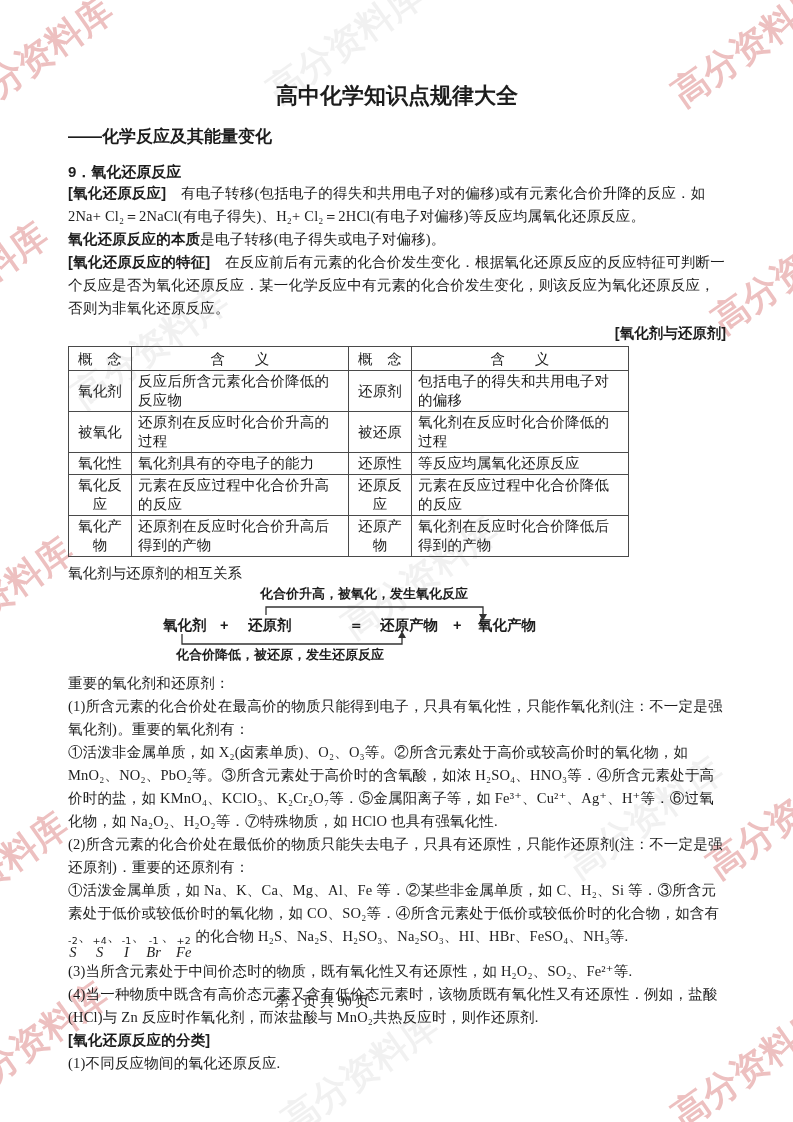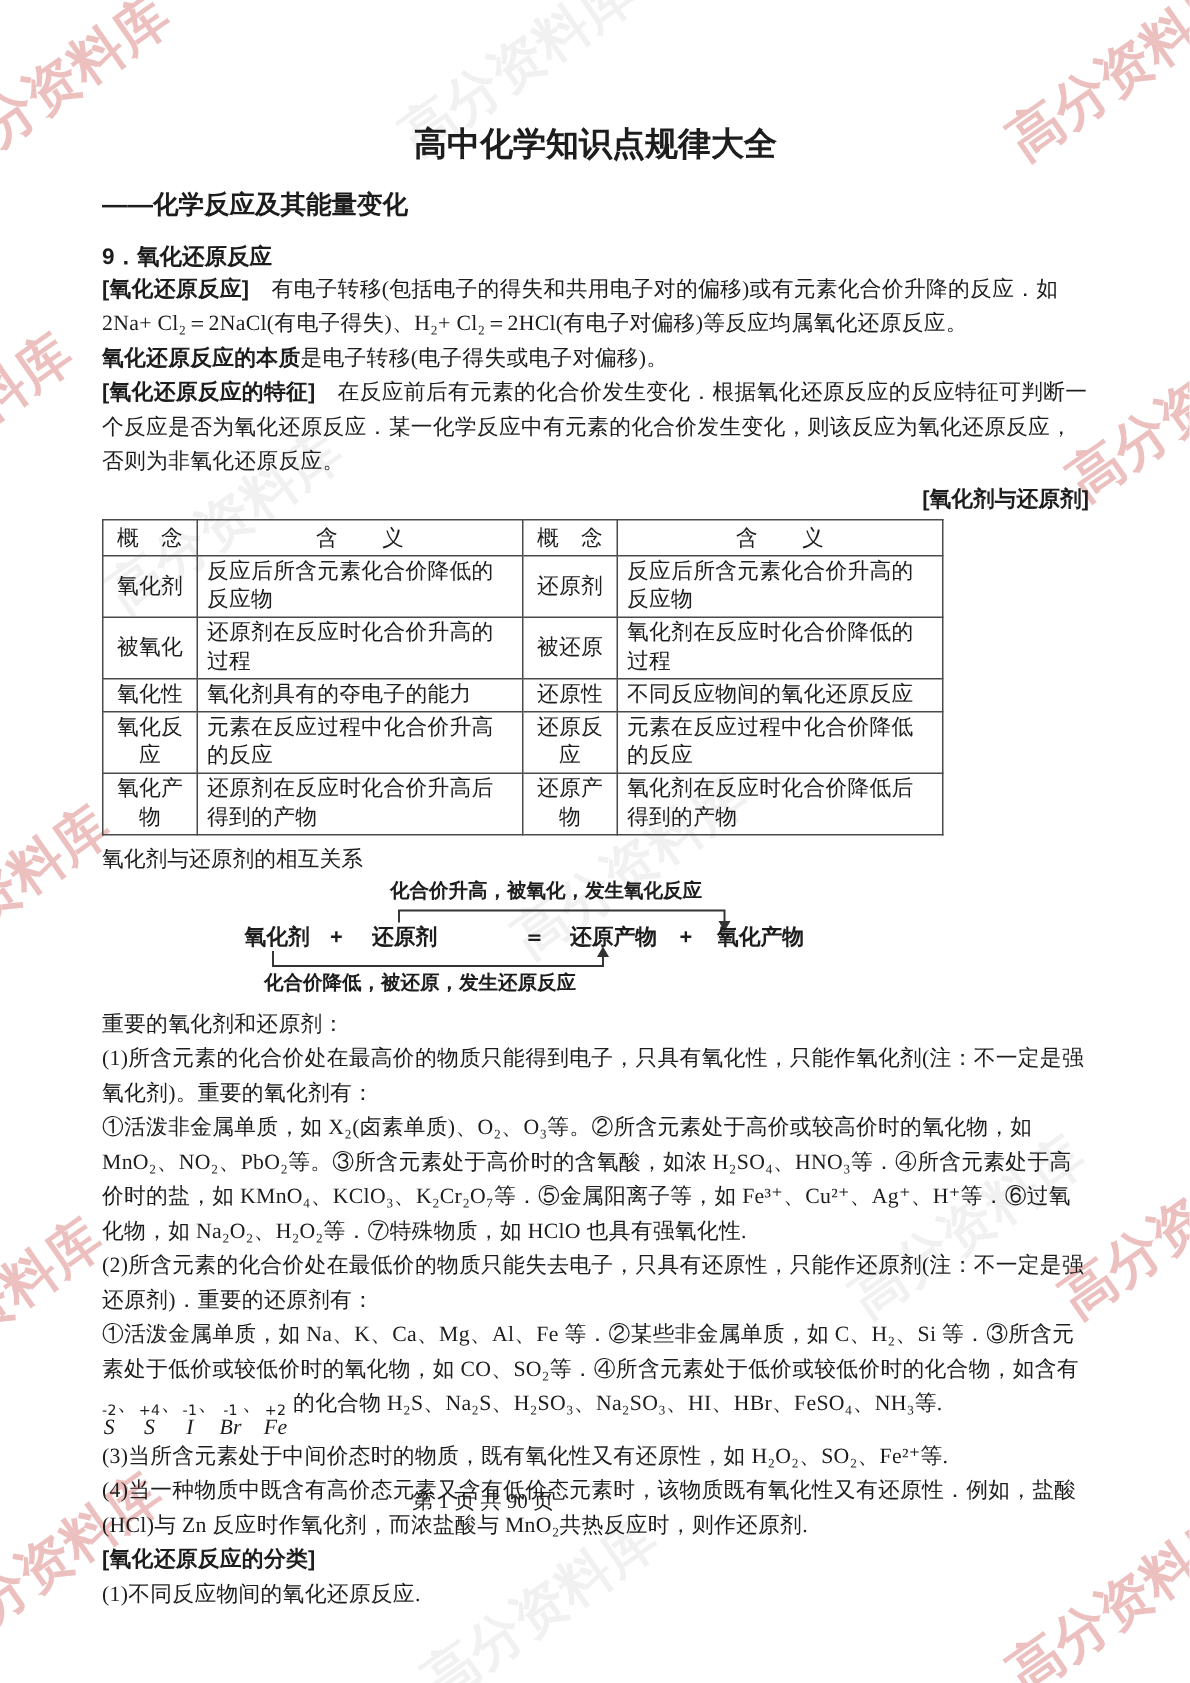--- a/index.html
+++ b/index.html
@@ -73,33 +73,33 @@
       <tr class="hdr">
         <td class="c-con">概　念</td>
         <td class="c-mean" style="text-align:center;">含　　义</td>
         <td class="c-con">概　念</td>
         <td class="c-mean" style="text-align:center;">含　　义</td>
       </tr>
       <tr>
         <td class="c-con">氧化剂</td>
         <td class="c-mean">反应后所含元素化合价降低的反应物</td>
         <td class="c-con">还原剂</td>
-        <td class="c-mean">反应后所含元素化合价升高的反应物</td>
+        <td class="c-mean">包括电子的得失和共用电子对的偏移</td>
       </tr>
       <tr>
         <td class="c-con">被氧化</td>
         <td class="c-mean">还原剂在反应时化合价升高的过程</td>
         <td class="c-con">被还原</td>
         <td class="c-mean">氧化剂在反应时化合价降低的过程</td>
       </tr>
       <tr>
         <td class="c-con">氧化性</td>
         <td class="c-mean">氧化剂具有的夺电子的能力</td>
         <td class="c-con">还原性</td>
-        <td class="c-mean">不同反应物间的氧化还原反应</td>
+        <td class="c-mean">等反应均属氧化还原反应</td>
       </tr>
       <tr>
         <td class="c-con">氧化反应</td>
         <td class="c-mean">元素在反应过程中化合价升高的反应</td>
         <td class="c-con">还原反应</td>
         <td class="c-mean">元素在反应过程中化合价降低的反应</td>
       </tr>
       <tr>
         <td class="c-con">氧化产物</td>
         <td class="c-mean">还原剂在反应时化合价升高后得到的产物</td>

